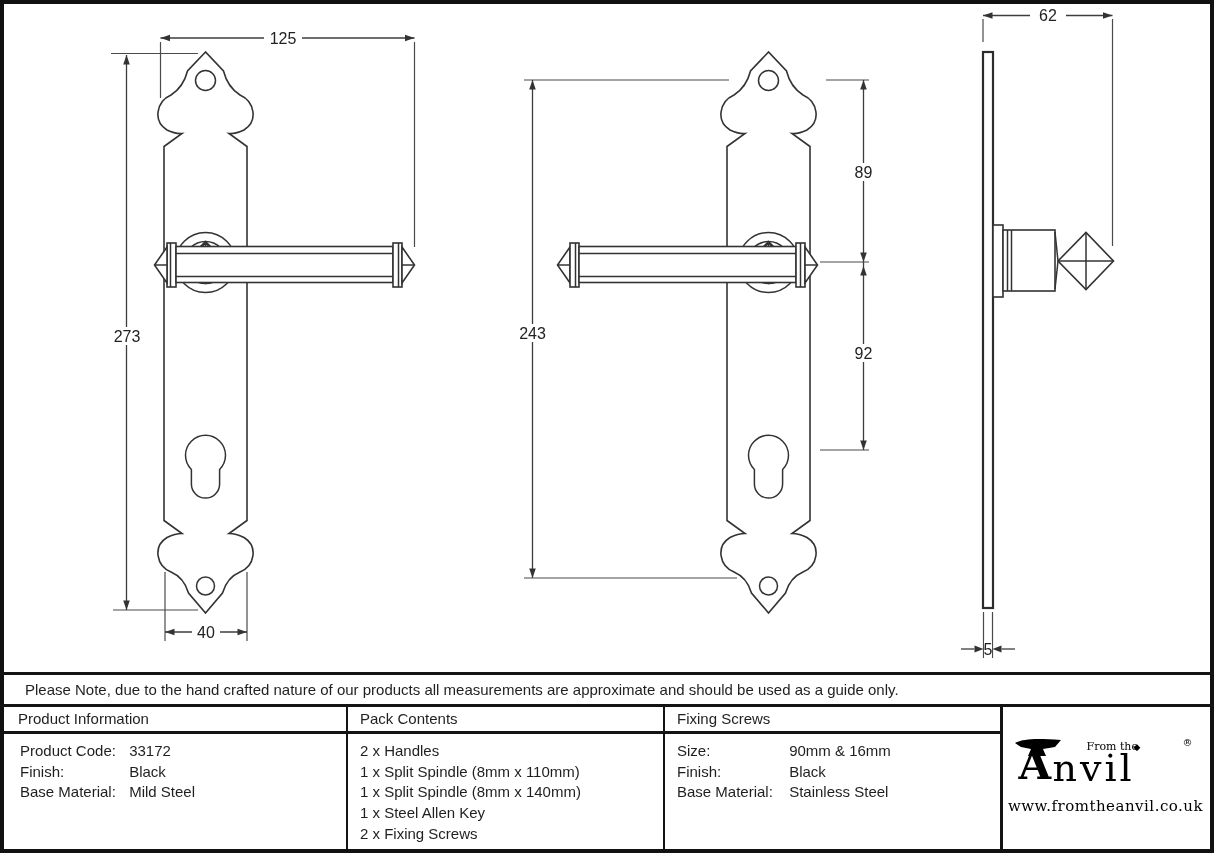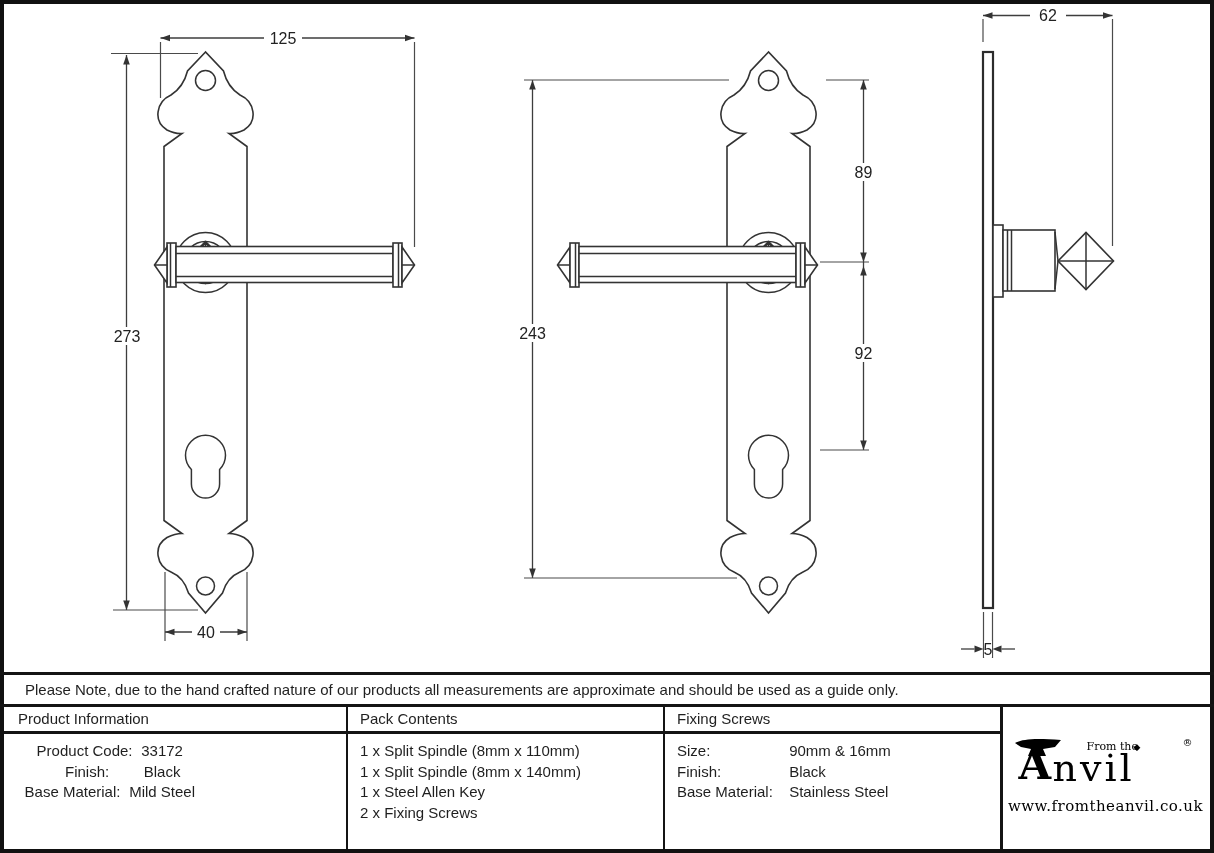--- a/index.html
+++ b/index.html
@@ -207,36 +207,37 @@
 
   <div class="vline" style="left:345.5px;top:704px;width:2.5px;height:145px;"></div>
   <div class="vline" style="left:662.5px;top:704px;width:2.5px;height:145px;"></div>
   <div class="vline" style="left:1000px;top:704px;width:2.5px;height:145px;"></div>
   <div class="hline" style="left:4px;top:731px;width:998px;height:3px;"></div>
 
   <div class="cell-title" style="left:18px;top:705px;">Product Information</div>
   <div class="cell-title" style="left:360px;top:705px;">Pack Contents</div>
   <div class="cell-title" style="left:677px;top:705px;">Fixing Screws</div>
 
-  <div class="body-block col1" style="left:20px;text-align:center;">
+  <div class="body-block col1" style="left:20px;">
     <div class="kv">
       <span class="k">Product Code:</span>
       <span class="v">33172</span>
     </div>
     <div class="kv">
       <span class="k">Finish:</span>
       <span class="v">Black</span>
     </div>
     <div class="kv">
       <span class="k">Base Material:</span>
       <span class="v">Mild Steel</span>
     </div>
   </div>
 
   <div class="body-block list" style="left:360px;">
+    <div>2 x Handles</div>
     <div>1 x Split Spindle (8mm x 110mm)</div>
     <div>1 x Split Spindle (8mm x 140mm)</div>
     <div>1 x Steel Allen Key</div>
     <div>2 x Fixing Screws</div>
   </div>
 
   <div class="body-block col3" style="left:677px;">
     <div class="kv">
       <span class="k">Size:</span>
       <span class="v">90mm &amp; 16mm</span>

